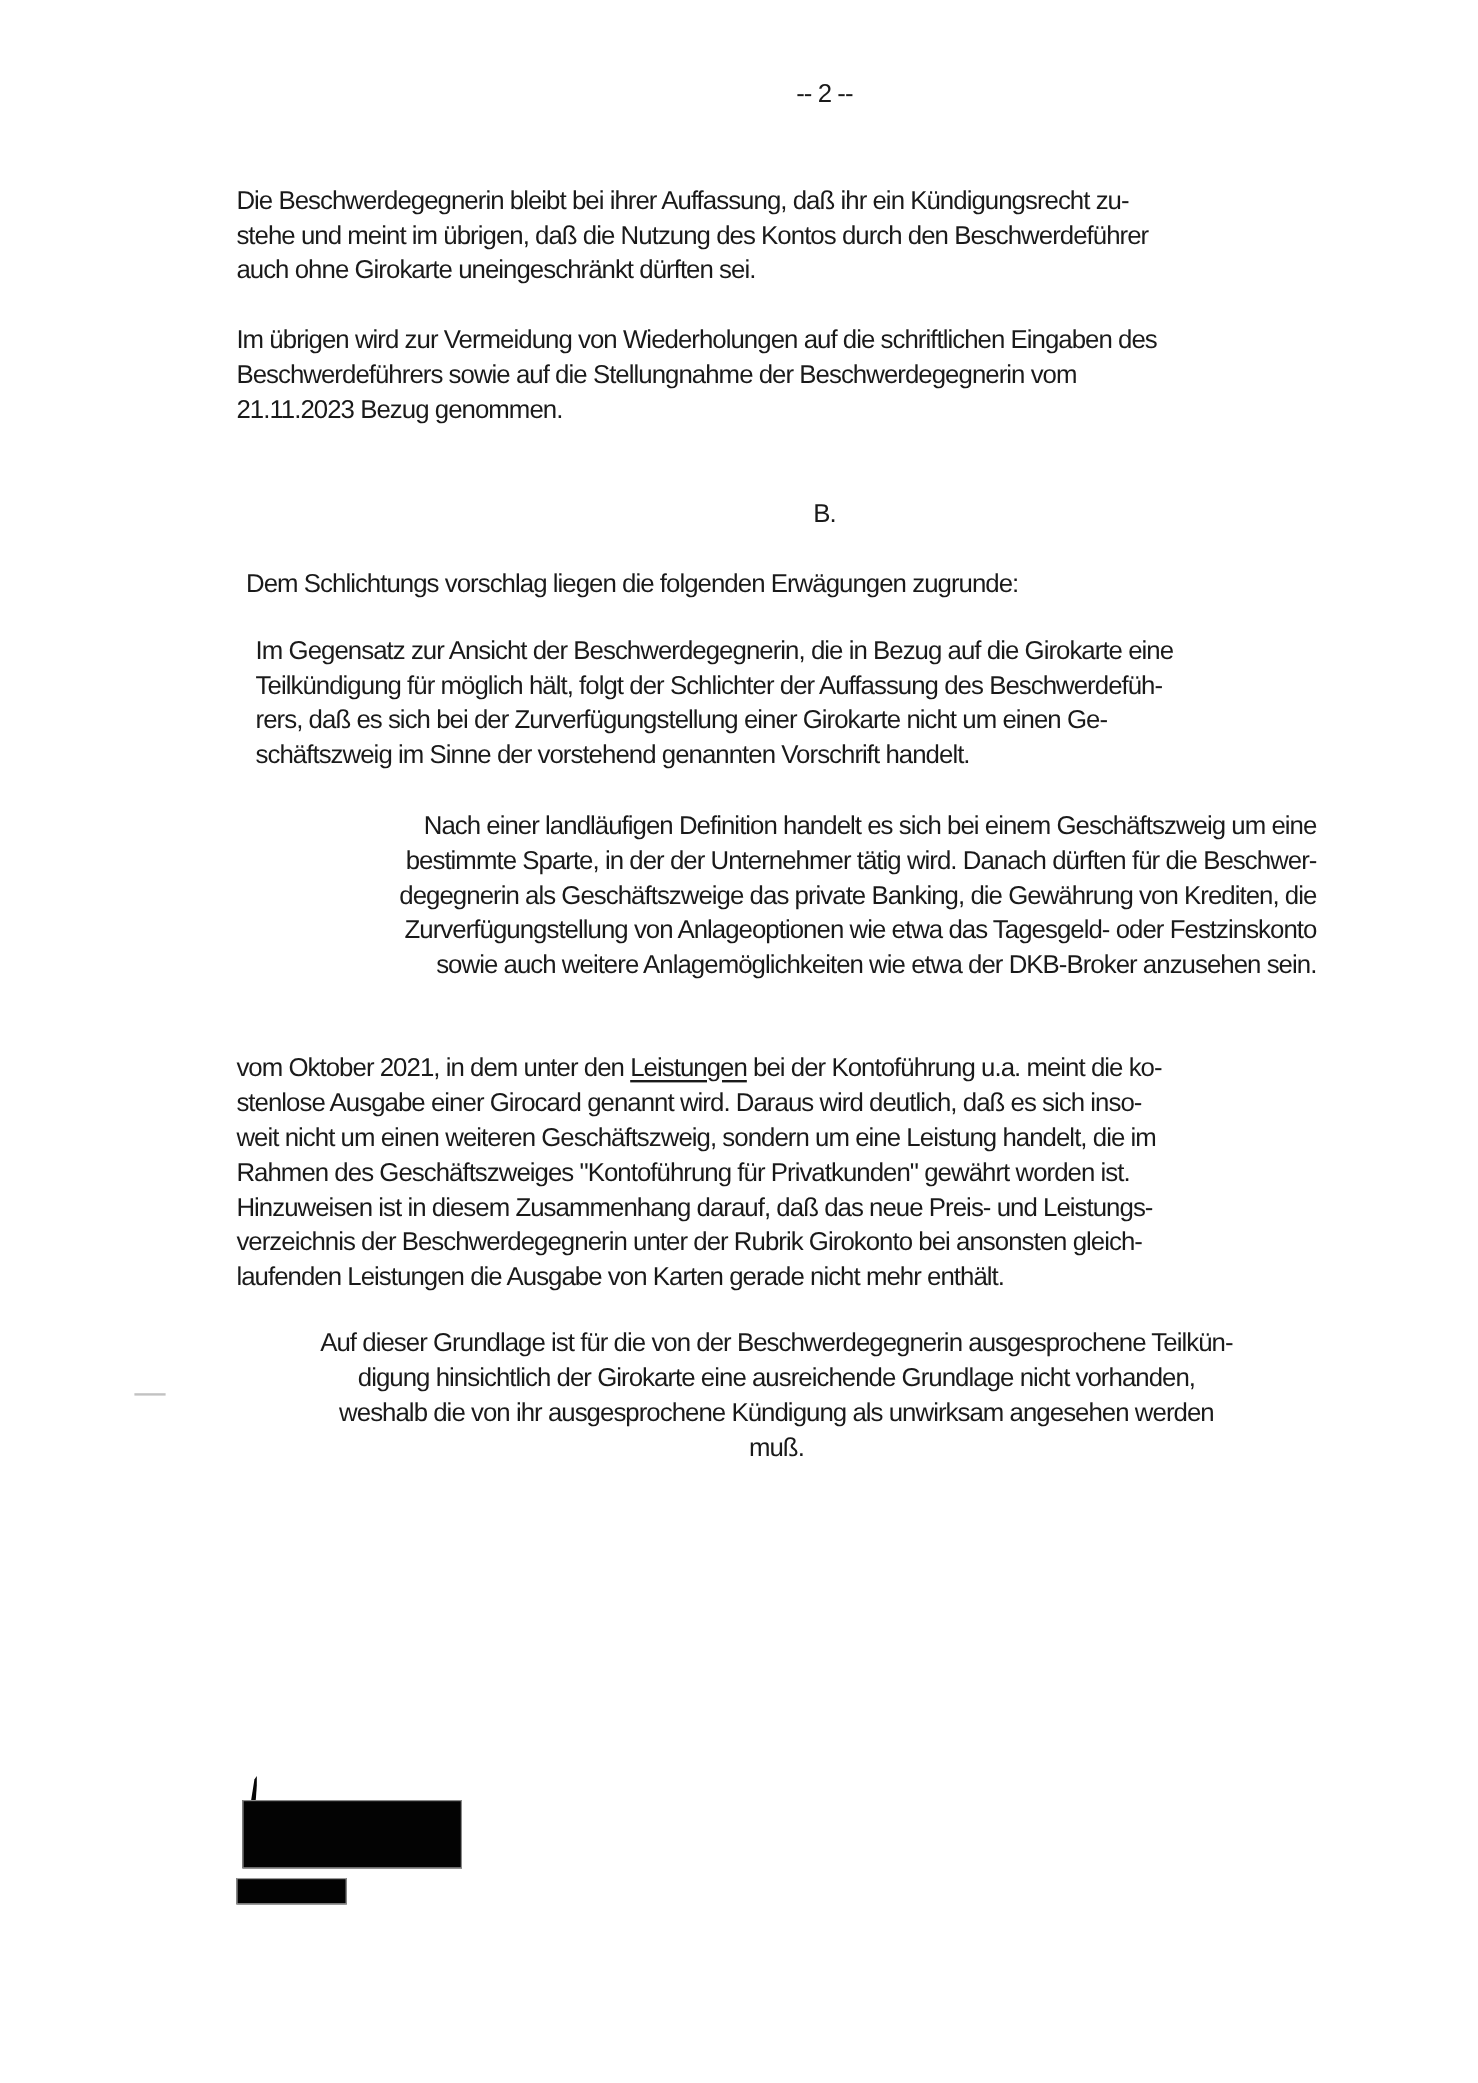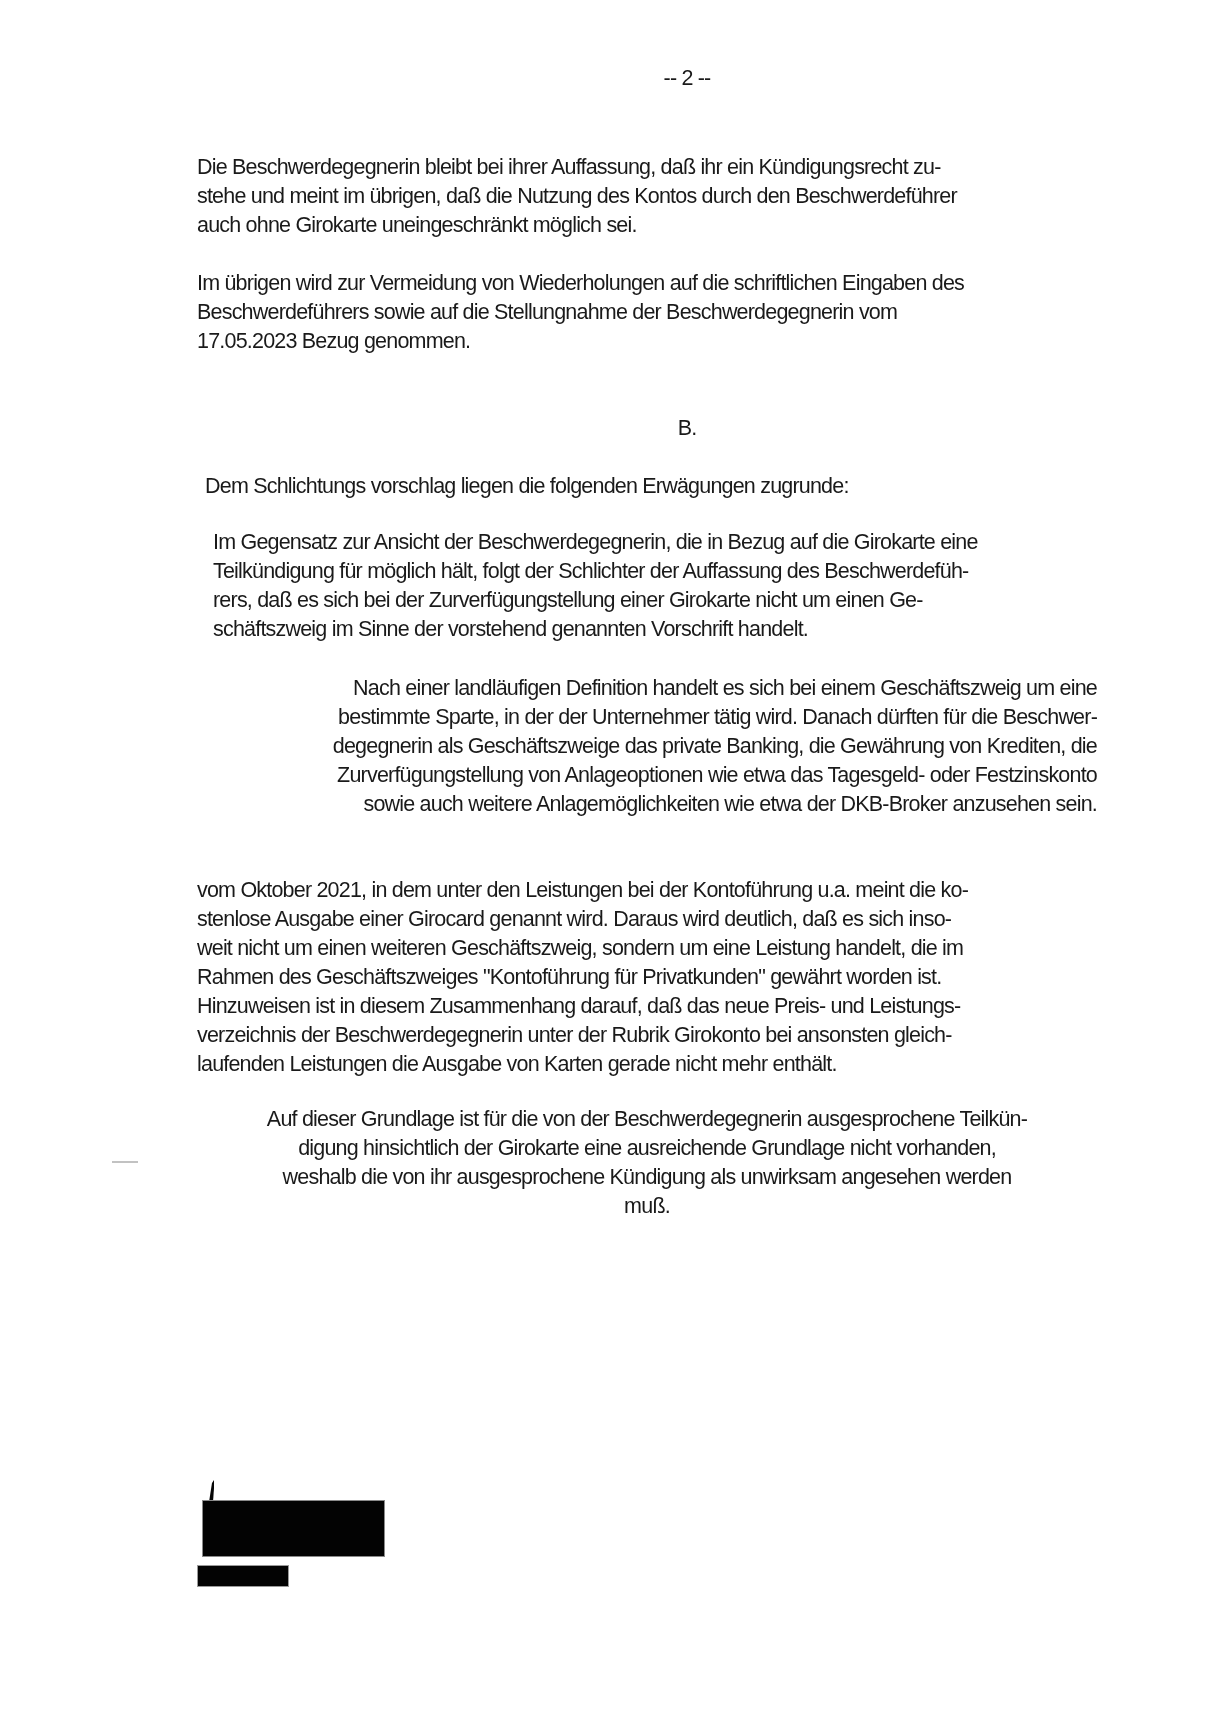--- a/index.html
+++ b/index.html
@@ -38,20 +38,21 @@
   .indent-sm { text-indent: 8px; }
   .mt-pagenum { margin-top: 64px; }
   .mt-60 { margin-top: 60px; }
   .mt-58 { margin-top: 58px; }
   .mt-30 { margin-top: 30px; text-align: right; }
   .mt-29 { margin-top: 29px; }
   .mt-28 { margin-top: 28px; }
   .mt-27 { margin-top: 27px; margin-left: 16px; }
   .mt-26 { margin-top: 26px; text-align: center; }
   .u {
+    text-decoration: underline;
     text-underline-offset: 3px;
   }
   .redaction {
     position: absolute;
     background: #030303;
   }
   .redaction-large {
     left: 202px;
     top: 1500px;
     width: 181px;
@@ -81,24 +82,24 @@
   }
 </style>
 </head>
 <body>
 
 <div class="page">
   <div class="content">
     <p class="para centered mt-pagenum">-- 2 --</p>
     <p class="para mt-60">Die Beschwerdegegnerin bleibt bei ihrer Auffassung, daß ihr ein Kündigungsrecht zu-
 stehe und meint im übrigen, daß die Nutzung des Kontos durch den Beschwerdeführer
-auch ohne Girokarte uneingeschränkt möglich sei.</p>
+auch ohne Girokarte uneingeschränkt dürften sei.</p>
     <p class="para mt-29">Im übrigen wird zur Vermeidung von Wiederholungen auf die schriftlichen Eingaben des
 Beschwerdeführers sowie auf die Stellungnahme der Beschwerdegegnerin vom
-17.05.2023 Bezug genommen.</p>
+21.11.2023 Bezug genommen.</p>
     <p class="para centered mt-58">B.</p>
     <p class="para indent-sm mt-29">Dem Schlichtungs vorschlag liegen die folgenden Erwägungen zugrunde:</p>
     <p class="para mt-27">Im Gegensatz zur Ansicht der Beschwerdegegnerin, die in Bezug auf die Girokarte eine
 Teilkündigung für möglich hält, folgt der Schlichter der Auffassung des Beschwerdefüh-
 rers, daß es sich bei der Zurverfügungstellung einer Girokarte nicht um einen Ge-
 schäftszweig im Sinne der vorstehend genannten Vorschrift handelt.</p>
     <p class="para mt-30">Nach einer landläufigen Definition handelt es sich bei einem Geschäftszweig um eine
 bestimmte Sparte, in der der Unternehmer tätig wird. Danach dürften für die Beschwer-
 degegnerin als Geschäftszweige das private Banking, die Gewährung von Krediten, die
 Zurverfügungstellung von Anlageoptionen wie etwa das Tagesgeld- oder Festzinskonto

